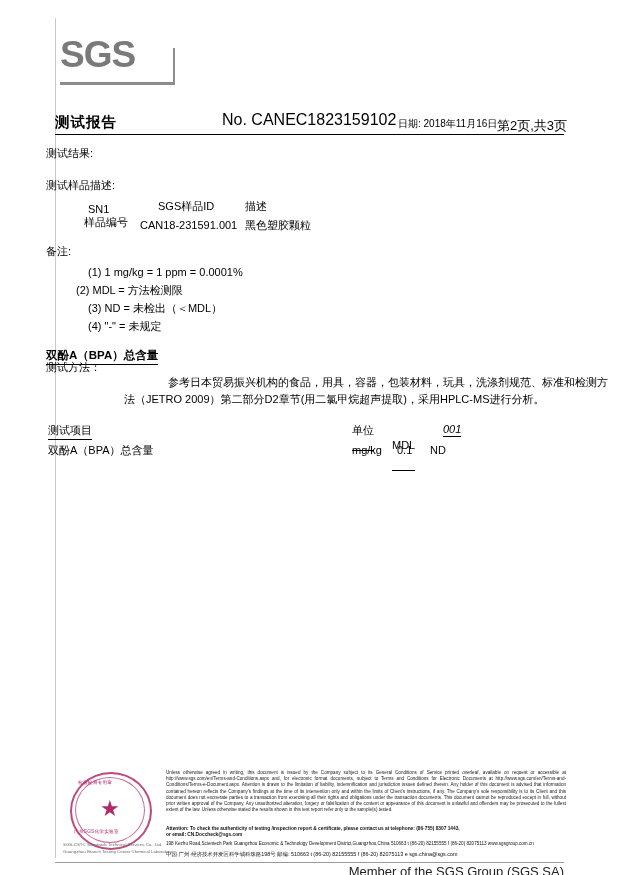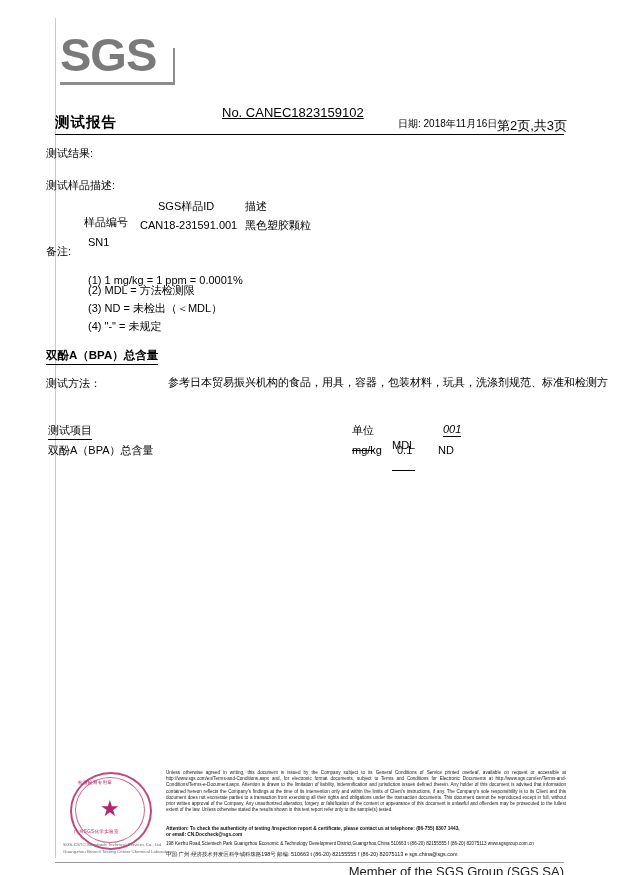--- a/index.html
+++ b/index.html
@@ -35,21 +35,21 @@
   .logo-block {
     position: absolute;
     left: 60px;
     top: 30px;
     width: 120px;
     height: 58px;
   }
   .logo-text {
     font-family: "Liberation Sans", sans-serif;
     font-weight: bold;
-    font-size: 47px;
+    font-size: 37px;
     letter-spacing: -1px;
     color: #7a7a7a;
     line-height: 50px;
     margin: 0;
     padding: 0;
   }
   .logo-underline {
     position: absolute;
     left: 0;
     top: 52px;
@@ -70,23 +70,22 @@
     position: absolute;
     left: 55px;
     top: 113px;
     font-size: 14.5px;
     font-weight: bold;
     letter-spacing: 1px;
   }
   .doc-no {
     position: absolute;
     left: 222px;
-    top: 105px;
-    font-size: 13px;
-    text-decoration: underline;
+    top: 111px;
+    font-size: 16px;
   }
   .doc-date {
     position: absolute;
     left: 398px;
     top: 117px;
     font-size: 10px;
   }
   .doc-page {
     position: absolute;
     left: 497px;
@@ -107,56 +106,56 @@
     font-size: 11px;
     line-height: 15px;
     white-space: nowrap;
   }
   .results-label { left: 46px; top: 146px; }
   .sample-desc-label { left: 46px; top: 178px; }
   .col-h { font-size: 11px; font-weight: normal; }
   .th-1 { left: 84px; top: 215px; }
   .th-2 { left: 158px; top: 199px; }
   .th-3 { left: 245px; top: 199px; }
-  .td-1 { left: 88px; top: 235px; }
+  .td-1 { left: 88px; top: 202px; }
   .td-2 { left: 140px; top: 218px; }
   .td-3 { left: 245px; top: 218px; }
   .remark-label { left: 46px; top: 244px; }
-  .note1 { left: 88px; top: 273px; }
-  .note2 { left: 88px; top: 283px; }
+  .note1 { left: 88px; top: 265px; }
+  .note2 { left: 76px; top: 283px; }
   .note3 { left: 88px; top: 301px; }
   .note4 { left: 88px; top: 319px; }
   
   .section-head {
     position: absolute;
     left: 46px;
     top: 348px;
     font-size: 11.5px;
     font-weight: bold;
     border-bottom: 1px solid #000;
     padding-bottom: 1px;
     white-space: nowrap;
   }
-  .method-label { left: 46px; top: 376px; }
+  .method-label { left: 46px; top: 360px; }
   .method-l1 { left: 124px; top: 375px; margin-left: 44px; }
   .method-l2 { left: 124px; top: 392px; }
   
   .res-head {
     position: absolute;
     font-size: 11px;
     white-space: nowrap;
   }
   .rh-item { left: 48px; top: 423px; border-bottom: 1px solid #000; padding-bottom: 1px;}
   .rh-unit { left: 352px; top: 423px; border-bottom: 1px solid #000; padding-bottom: 12px;}
   .rh-mdl  { left: 392px; top: 439px; border-bottom: 1px solid #000; padding-bottom: 19px;}
   .rh-001  { left: 430px; top: 423px; border-bottom: 1px solid #000; padding-bottom: 1px; font-style: italic; margin-left: 13px;}
   .rr-item { left: 48px; top: 443px; }
   .rr-unit { left: 352px; top: 443px; text-align: right; }
   .rr-mdl  { left: 397px; top: 443px; }
-  .rr-001  { left: 430px; top: 443px; margin-left: 8px; }
+  .rr-001  { left: 430px; top: 443px; }
   
   .stamp {
     position: absolute;
     left: 62px;
     top: 772px;
     width: 94px;
     height: 84px;
   }
   .stamp .oval {
     position: absolute;
@@ -286,20 +285,21 @@
   <div class="t remark-label">备注:</div>
   <div class="t note1">(1) 1 mg/kg = 1 ppm = 0.0001%</div>
   <div class="t note2">(2) MDL = 方法检测限</div>
   <div class="t note3">(3) ND = 未检出（＜MDL）</div>
   <div class="t note4">(4) "-" = 未规定</div>
 
   <div class="section-head">双酚A（BPA）总含量</div>
 
   <div class="t method-label">测试方法：</div>
   <div class="t method-l1">参考日本贸易振兴机构的食品，用具，容器，包装材料，玩具，洗涤剂规范、标准和检测方</div>
+  <div class="t method-l2">法（JETRO 2009）第二部分D2章节(用二氯甲烷超声提取)，采用HPLC-MS进行分析。</div>
 
   <div class="res-head rh-item">测试项目</div>
   <div class="res-head rh-unit">单位</div>
   <div class="res-head rh-mdl">MDL</div>
   <div class="res-head rh-001">001</div>
 
   <div class="t rr-item">双酚A（BPA）总含量</div>
   <div class="t rr-unit">mg/kg</div>
   <div class="t rr-mdl">0.1</div>
   <div class="t rr-001">ND</div>

